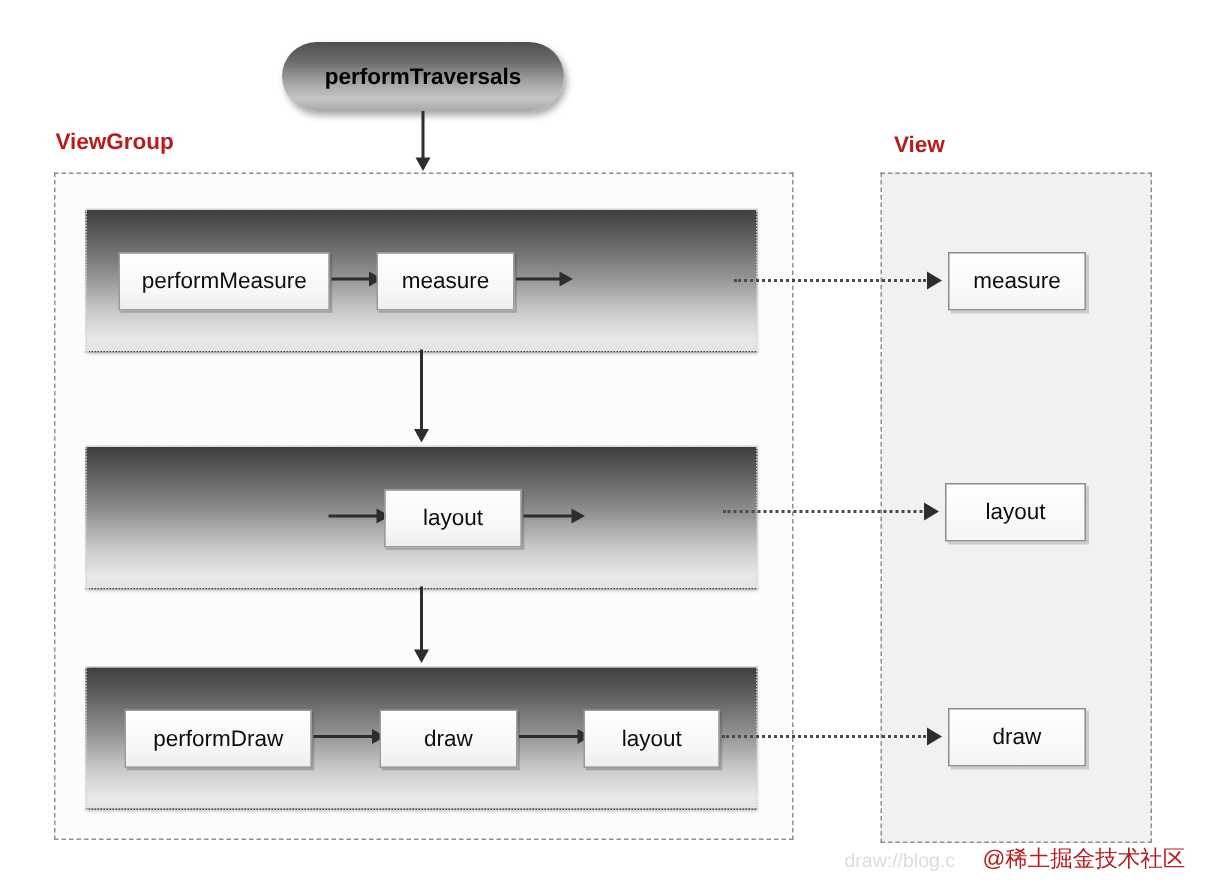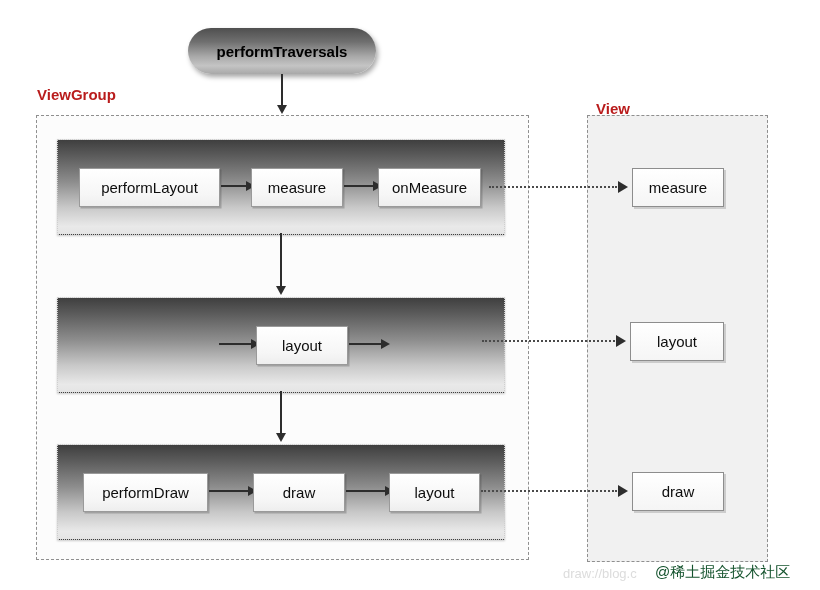--- a/index.html
+++ b/index.html
@@ -15,21 +15,21 @@
     box-shadow:2px 3px 5px rgba(0,0,0,0.35);
     display:flex;align-items:center;justify-content:center;
     font-size:15px;font-weight:bold;color:#000;
   }
   
   .dashed-box{position:absolute;border:1px dashed #8f8f8f;}
   .vg-box{left:36px;top:115px;width:491px;height:443px;background:#fcfcfc;}
   .view-box{left:587px;top:115px;width:179px;height:445px;background:#f1f1f1;}
   .group-label{position:absolute;font-size:15px;font-weight:bold;color:#b91c1c;}
   .vg-label{left:37px;top:86px;}
-  .view-label{left:596px;top:100px;}
+  .view-label{left:596px;top:88px;}
   
   .band{
     position:absolute;left:57px;width:446px;height:94px;
     background:linear-gradient(180deg,#3f3f3f 0%,#5a5a5a 16%,#8e8e8e 45%,#c9c9c9 72%,#e9e9e9 92%,#e4e4e4 100%);
     border:1px dotted #cfcfcf;
     box-shadow:0 1px 2px rgba(0,0,0,0.2);
   }
   .band-1{top:139px;} .band-2{top:297px;} .band-3{top:444px;}
   
   .node{
@@ -66,51 +66,48 @@
   .dotarrow::before{
     content:"";position:absolute;left:0;right:11px;top:5px;
     border-top:2px dotted #4a4a4a;
   }
   .dotarrow::after{
     content:"";position:absolute;right:0;top:0;width:0;height:0;
     border-left:10px solid #2d2d2d;border-top:6px solid transparent;border-bottom:6px solid transparent;
   }
   
   .wm-url{position:absolute;left:563px;top:566px;font-size:13px;color:#dcdcdc;}
-  .wm-credit{position:absolute;left:655px;top:563px;font-size:15px;color:#14532d;}
+  .wm-credit{position:absolute;left:655px;top:563px;font-size:15px;color:#b91c1c;}
 </style>
 </head>
 <body>
 
 <div class="canvas">
 
   <div class="pill">
     <span>performTraversals</span>
   </div>
 
   <div class="varrow" style="left:281px;top:74px;height:32px;"></div>
 
   <div class="group-label vg-label">ViewGroup</div>
   <div class="group-label view-label">View</div>
 
   <div class="dashed-box vg-box"></div>
   <div class="dashed-box view-box"></div>
 
   <div class="band band-1">
     <div class="node" style="left:21px;width:139px;">
-      <span>performLayout</span>
+      <span>performMeasure</span>
     </div>
     <div class="harrow" style="left:163px;width:26px;top:45px;"></div>
     <div class="node" style="left:193px;width:90px;">
       <span>measure</span>
     </div>
     <div class="harrow" style="left:286px;width:30px;top:45px;"></div>
-    <div class="node" style="left:320px;width:101px;">
-      <span>onMeasure</span>
-    </div>
   </div>
 
   <div class="varrow" style="left:280px;top:233px;height:54px;"></div>
 
   <div class="band band-2">
     <div class="harrow" style="left:161px;width:33px;top:45px;"></div>
     <div class="node" style="left:198px;width:90px;">
       <span>layout</span>
     </div>
     <div class="harrow" style="left:291px;width:33px;top:45px;"></div>

